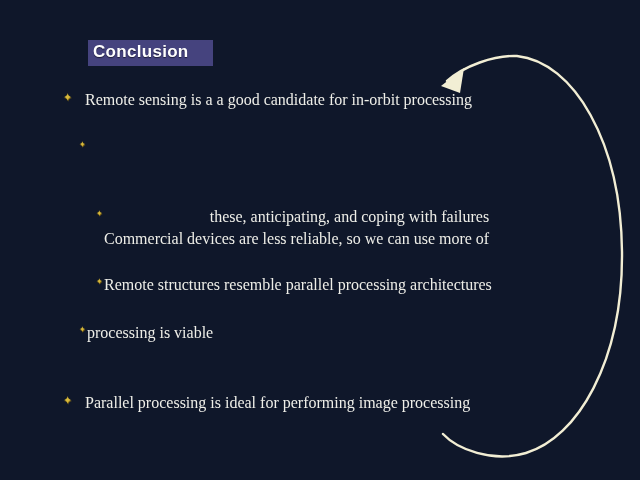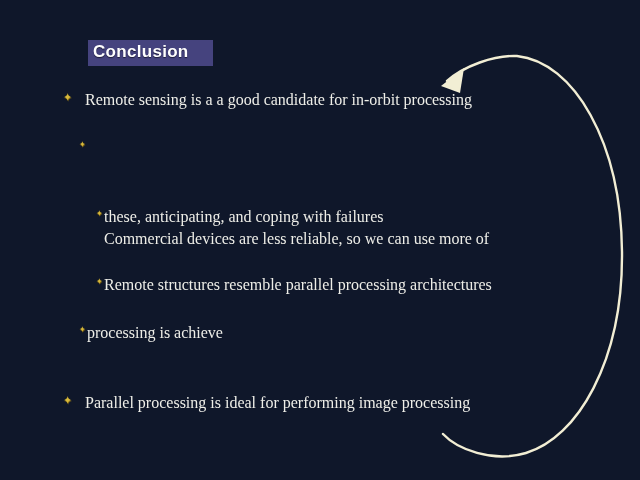--- a/index.html
+++ b/index.html
@@ -29,21 +29,21 @@
     letter-spacing: 0.3px;
     color: #ffffff;
     text-shadow: 0 1px 1px rgba(20,20,40,0.8);
   }
   .bullet {
     position: absolute;
     font-size: 16px;
     line-height: 22px;
     color: #eeeee8;
   }
-  .bullet .line { display: block; white-space: nowrap; }
+  .bullet .line { display: block; white-space: nowrap; text-align: right; }
   .star {
     position: absolute;
     color: #d8b93c;
     text-shadow: 0 0 1px #6b5a10, 0.5px 0.5px 0 #8a6d14;
     font-family: "DejaVu Sans", sans-serif;
   }
   .l1 .star { left: -22px; top: 3px; font-size: 11px; line-height: 11px; }
   .l2 .star { left: -8px;  top: 4px; font-size: 8px;  line-height: 8px; }
   .l3 .star { left: -8px;  top: 4px; font-size: 8px;  line-height: 8px; }
   .arrow-svg {
@@ -76,21 +76,21 @@
     <span class="line">Commercial devices are less reliable, so we can use more of</span>
   </div>
 
   <div class="bullet l3" style="left:104px; top:274px;">
     <span class="star">✦</span>
     <span class="line">Remote structures resemble parallel processing architectures</span>
   </div>
 
   <div class="bullet l2" style="left:87px; top:322px;">
     <span class="star">✦</span>
-    <span class="line">processing is achieve</span>
+    <span class="line">processing is viable</span>
   </div>
 
   <div class="bullet l1" style="left:85px; top:392px;">
     <span class="star">✦</span>
     <span class="line">Parallel processing is ideal for performing image processing</span>
   </div>
 
   <svg class="arrow-svg" viewBox="0 0 640 480" xmlns="http://www.w3.org/2000/svg">
     <path d="M 447 81 C 464 66 494 55 517 56 C 574 62 621 142 622 252 C 623 362 577 438 526 453 C 492 463 457 449 443 434" fill="none" stroke-width="2.4" stroke-linecap="round" stroke="#f2eed4"></path>
     <polygon points="441,86 464,68 460,93" fill="#f2eed4"></polygon>

